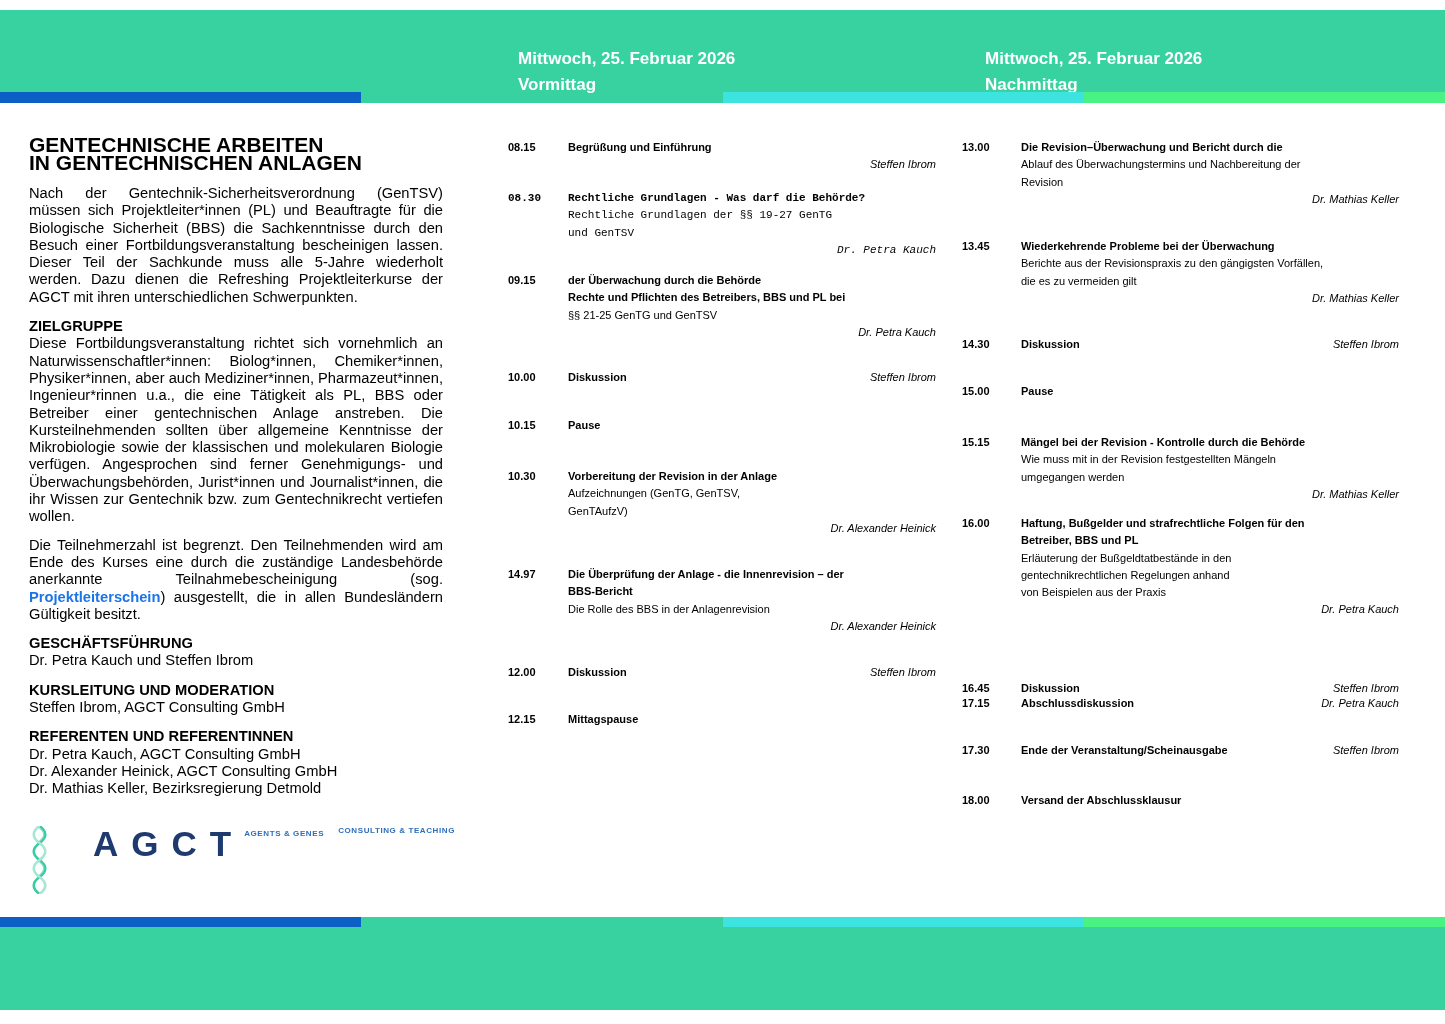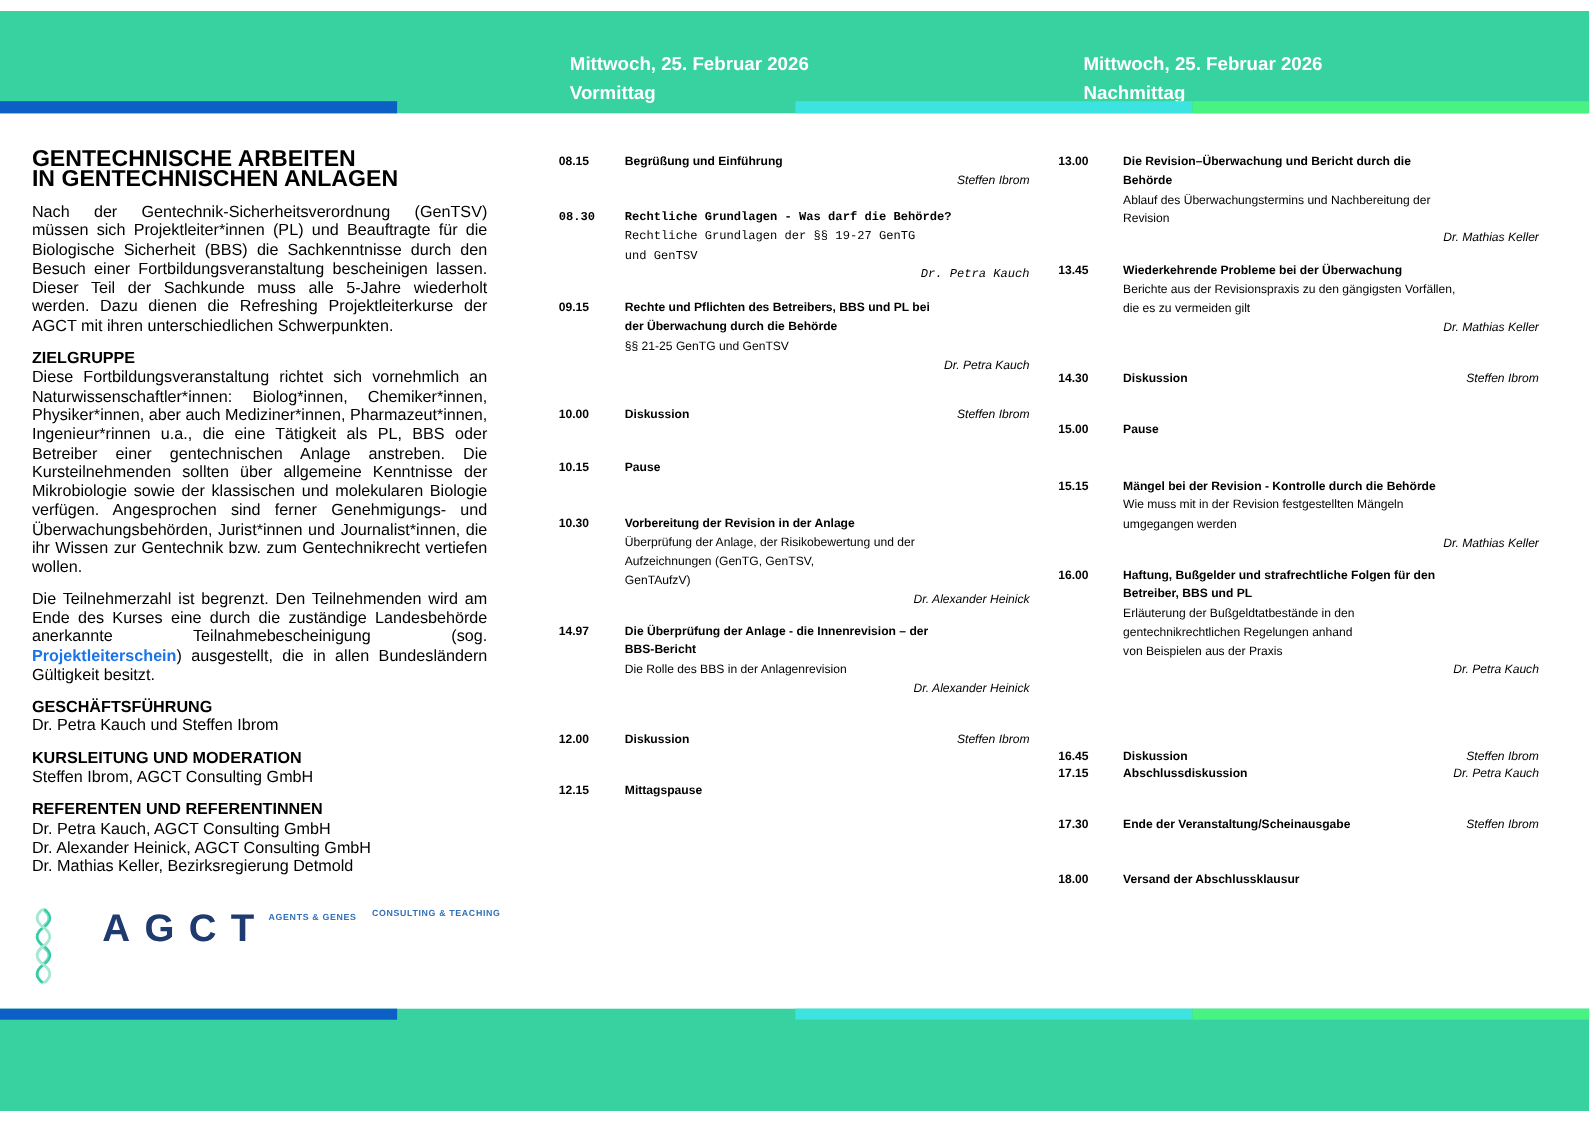--- a/index.html
+++ b/index.html
@@ -121,22 +121,22 @@
     <div class="session-body">
           <div class="title-line">Rechtliche Grundlagen - Was darf die Behörde?</div>
           <div class="detail-line">Rechtliche Grundlagen der §§ 19-27 GenTG</div>
           <div class="detail-line">und GenTSV</div>
           <div class="speaker-block">Dr. Petra Kauch</div>
         </div>
   </div>
       <div class="session" style="top: 272px;">
     <div class="session-time">09.15</div>
     <div class="session-body">
+          <div class="title-line">der Überwachung durch die Behörde</div>
           <div class="title-line">Rechte und Pflichten des Betreibers, BBS und PL bei</div>
-          <div class="title-line">der Überwachung durch die Behörde</div>
           <div class="detail-line">§§ 21-25 GenTG und GenTSV</div>
           <div class="speaker-block">Dr. Petra Kauch</div>
         </div>
   </div>
       <div class="session" style="top: 369px;">
     <div class="session-time">10.00</div>
     <div class="session-body">
           <div class="title-line">Diskussion</div>
           <span class="speaker-inline">Steffen Ibrom</span>
         </div>
@@ -144,21 +144,20 @@
       <div class="session" style="top: 417px;">
     <div class="session-time">10.15</div>
     <div class="session-body">
           <div class="title-line">Pause</div>
         </div>
   </div>
       <div class="session" style="top: 468px;">
     <div class="session-time">10.30</div>
     <div class="session-body">
           <div class="title-line">Vorbereitung der Revision in der Anlage</div>
-          <div class="detail-line">Überprüfung der Anlage, der Risikobewertung und der</div>
           <div class="detail-line">Aufzeichnungen (GenTG, GenTSV,</div>
           <div class="detail-line">GenTAufzV)</div>
           <div class="speaker-block">Dr. Alexander Heinick</div>
         </div>
   </div>
       <div class="session" style="top: 566px;">
     <div class="session-time">14.97</div>
     <div class="session-body">
           <div class="title-line">Die Überprüfung der Anlage - die Innenrevision – der</div>
           <div class="title-line">BBS-Bericht</div>
@@ -178,21 +177,20 @@
     <div class="session-body">
           <div class="title-line">Mittagspause</div>
         </div>
   </div>
     </div>
   <div class="sched-col afternoon" id="col-afternoon">
       <div class="session" style="top: 139px;">
     <div class="session-time">13.00</div>
     <div class="session-body">
           <div class="title-line">Die Revision–Überwachung und Bericht durch die</div>
-          <div class="title-line">Behörde</div>
           <div class="detail-line">Ablauf des Überwachungstermins und Nachbereitung der</div>
           <div class="detail-line">Revision</div>
           <div class="speaker-block">Dr. Mathias Keller</div>
         </div>
   </div>
       <div class="session" style="top: 238px;">
     <div class="session-time">13.45</div>
     <div class="session-body">
           <div class="title-line">Wiederkehrende Probleme bei der Überwachung</div>
           <div class="detail-line">Berichte aus der Revisionspraxis zu den gängigsten Vorfällen,</div>

